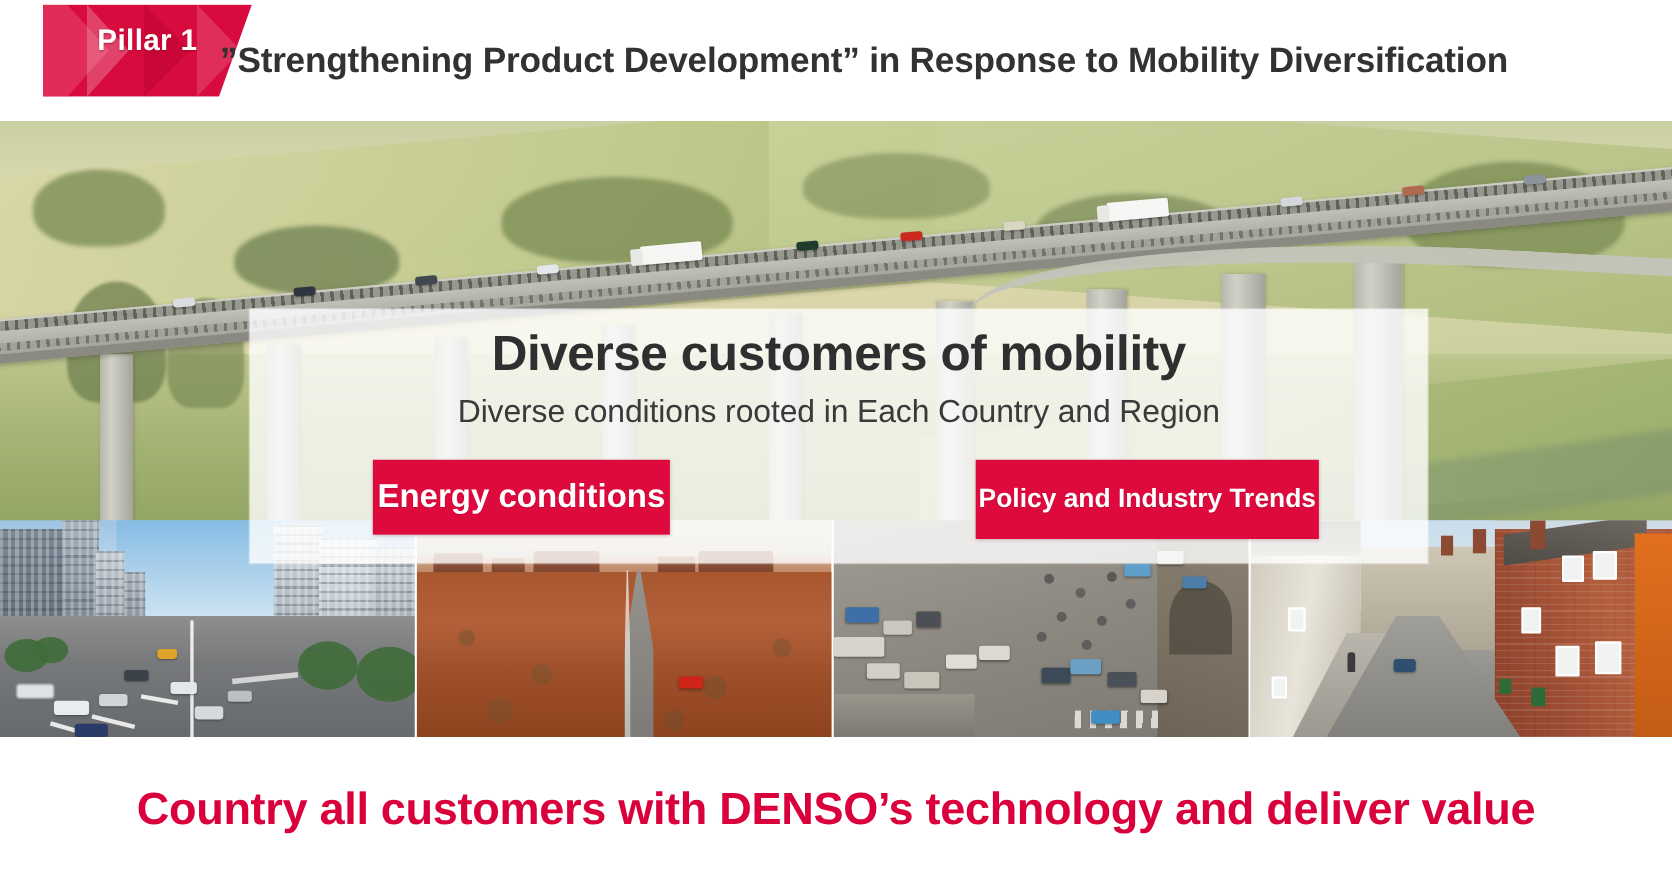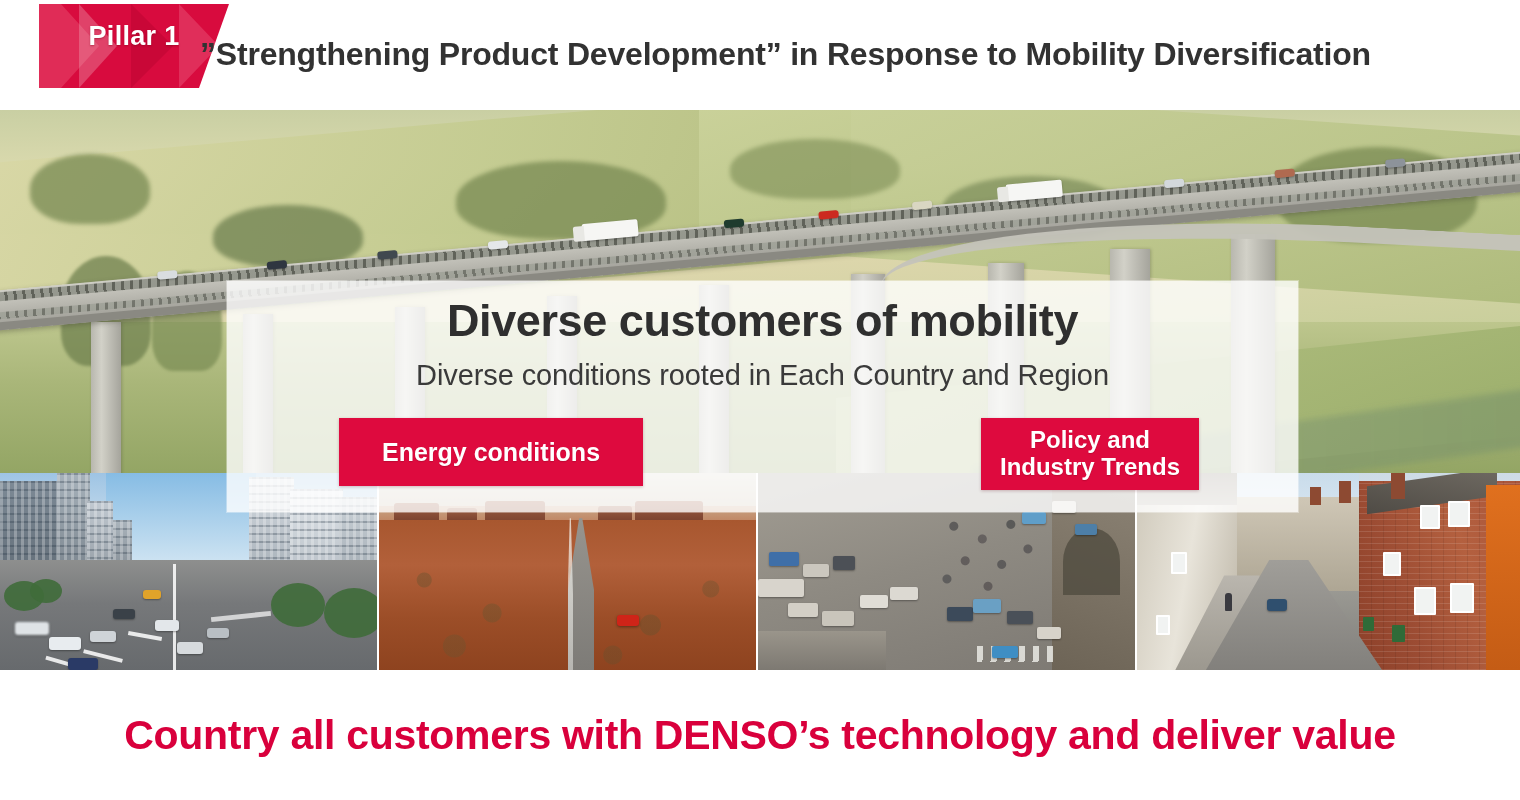--- a/index.html
+++ b/index.html
@@ -239,22 +239,22 @@
   .chips{
     position:absolute; left:112px; top:137px; width:860px;
     display:flex; justify-content:space-between; align-items:flex-start;
   }
   .chip{
     background:#DE0A3E; color:#fff; font-weight:bold;
     display:flex; align-items:center; justify-content:center; text-align:center;
     box-shadow:0 1px 3px rgba(90,0,25,.25);
     text-shadow:0 1px 1px rgba(120,0,25,.3);
   }
-  .chip-1{ width:304px; height:68px; font-size:25px; }
-  .chip-2{ width:218px; height:72px; font-size:24px; line-height:1.12; }
+  .chip-1{ width:270px; height:68px; font-size:30px; }
+  .chip-2{ width:312px; height:72px; font-size:24px; line-height:1.12; }
   .chip-3{ width:270px; height:68px; font-size:25px; }
 
   
   .footer{
     position:absolute; left:0; top:670px; width:1520px; height:130px;
     background:#fff; display:flex; align-items:center; justify-content:center;
   }
   .footer-text{
     font-size:41px; font-weight:bold; color:#D9003C; letter-spacing:-.3px;
     white-space:nowrap;

